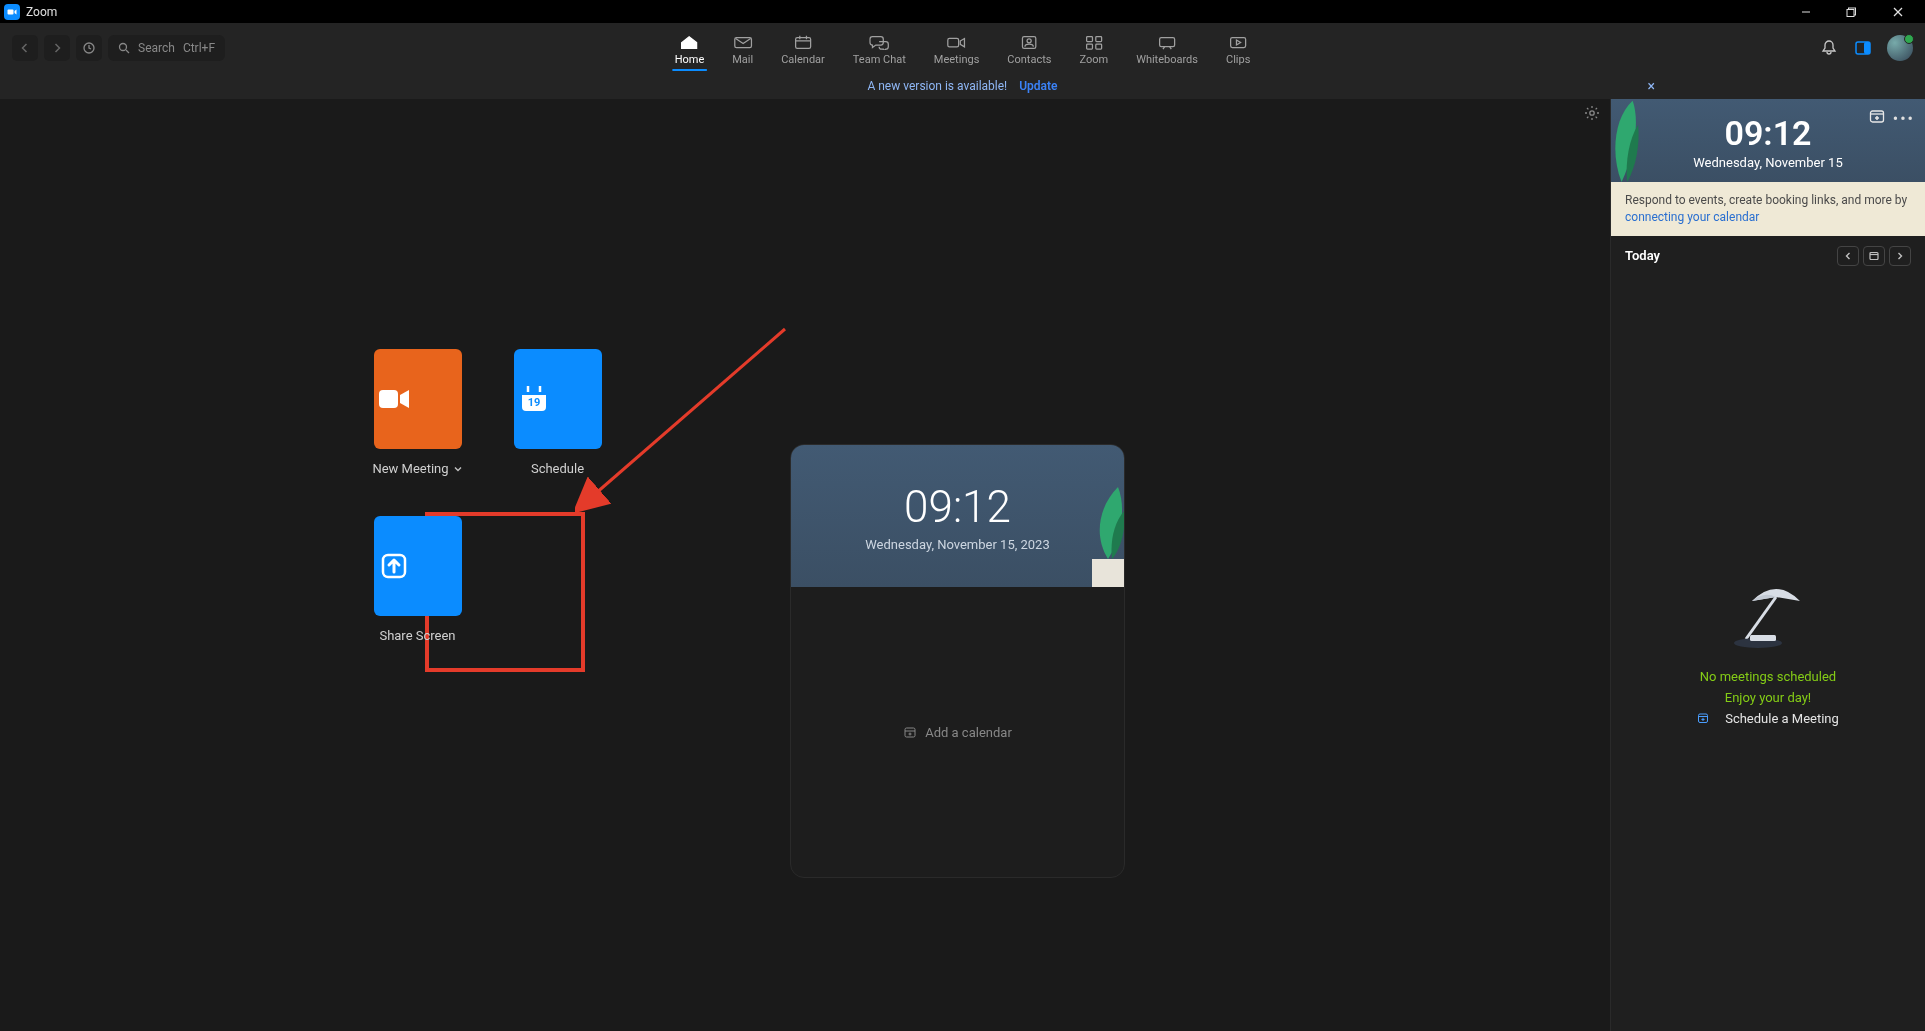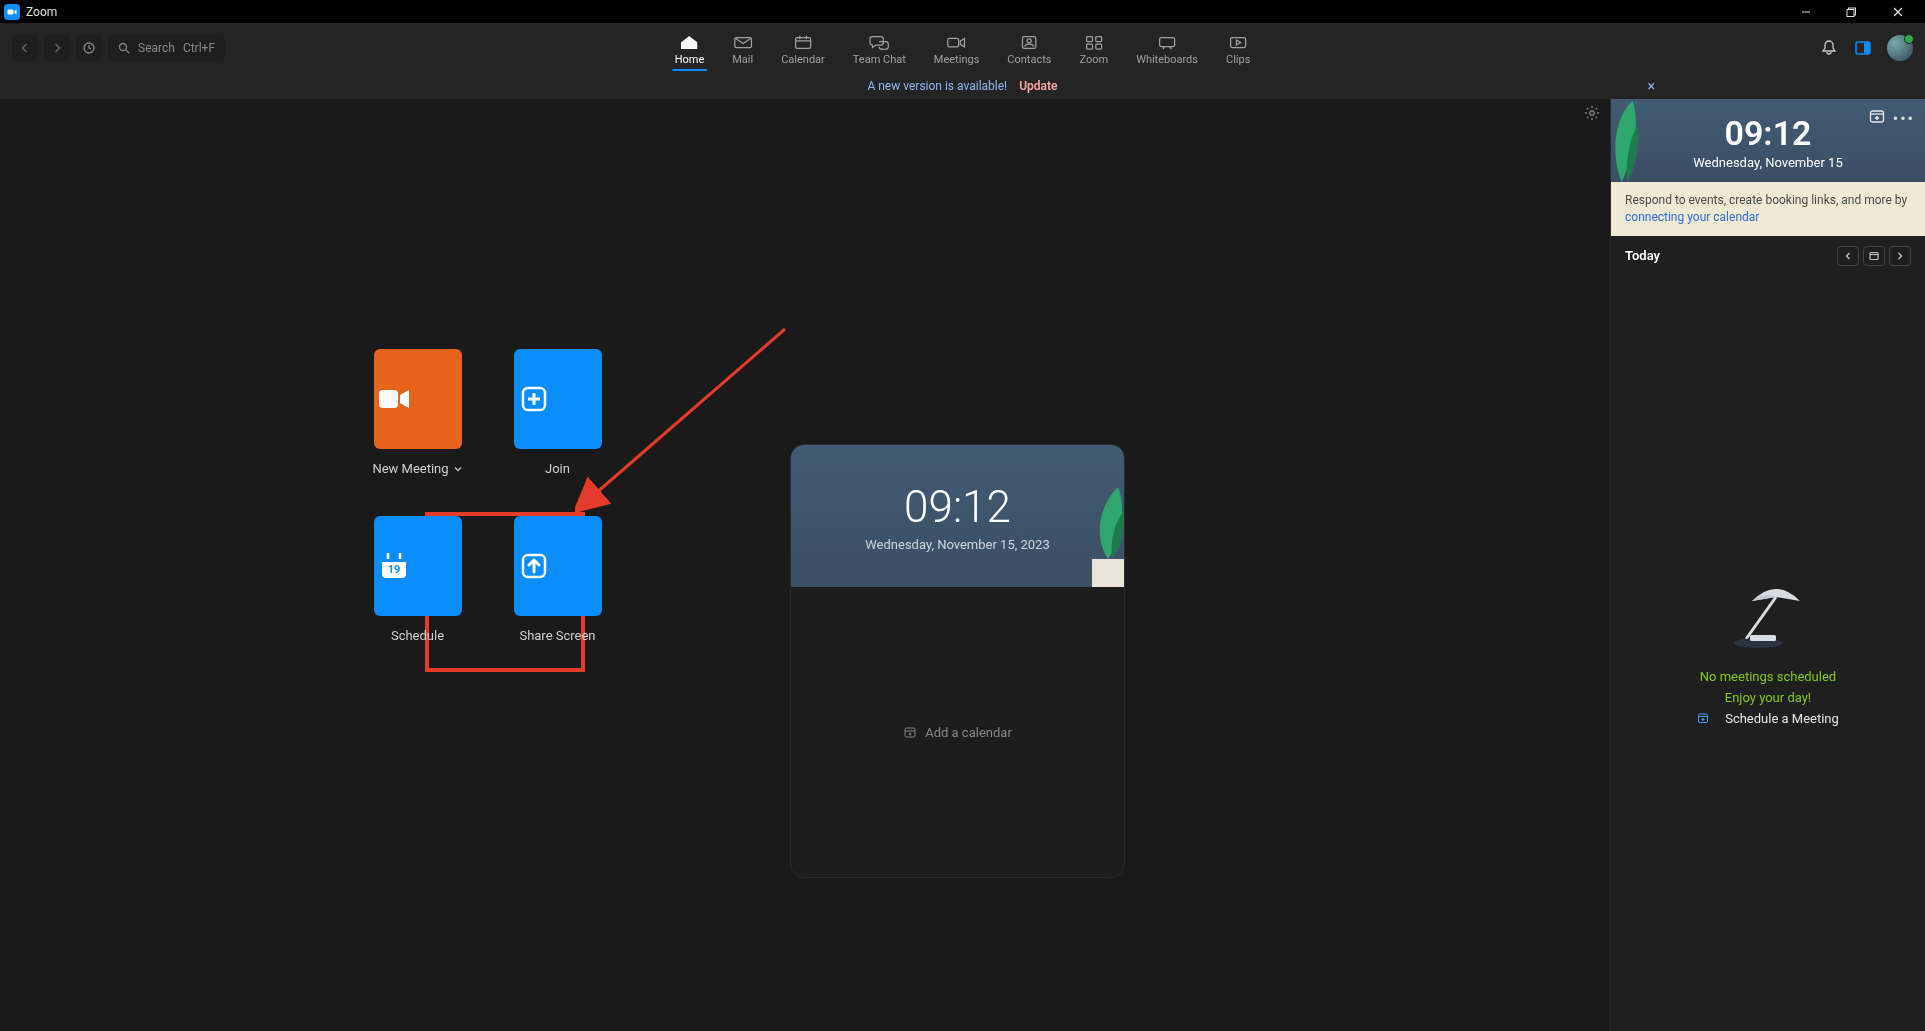--- a/index.html
+++ b/index.html
@@ -31,21 +31,21 @@
   .tab.active svg { stroke:#fff; fill:#fff; }
 
   .topbar-right { display:flex; align-items:center; gap:14px; }
   .topbar-icon { width:20px; height:20px; display:flex; align-items:center; justify-content:center; color:#c8c8c8; }
   .avatar { width:26px; height:26px; border-radius:50%; background: radial-gradient(circle at 30% 30%, #7aa, #345); position:relative; }
   .avatar::after { content:""; position:absolute; top:-1px; right:-1px; width:8px; height:8px; background:#2fa84f; border-radius:50%; border:1px solid #242424; }
 
   
   .banner { height: 26px; background: #242424; display:flex; align-items:center; justify-content:center; gap:12px; font-size:12px; color:#8fb7f5; position:relative; }
   .banner-close { position:absolute; right:270px; color:#8fb7f5; font-size:14px; cursor:pointer; }
-  .banner a { color:#fca5a5; text-decoration:none; font-weight:600; }
+  .banner a { color:#3b82f6; text-decoration:none; font-weight:600; }
 
   
   .main-wrap { display:flex; height: calc(100% - 99px); }
   .main-area { flex:1; position:relative; background:#1a1a1a; }
   .right-panel { width: 315px; background:#1f1f1f; border-left:1px solid #2a2a2a; display:flex; flex-direction:column; }
 
   
   .settings-gear { position:absolute; top:6px; right:10px; color:#888; }
 
   
@@ -291,32 +291,20 @@
             </svg>
         </div>
         <div class="action-label">
           <span>New Meeting</span>
           <svg class="chev-small" viewBox="0 0 10 10">
               <path d="M2 3.5 L5 6.5 L8 3.5" stroke="#c0c0c0" stroke-width="1.4" fill="none"></path>
             </svg>
         </div>
       </div>
 
-      <div class="action-item">
-        <div class="action-btn blue">
-          <svg viewBox="0 0 40 40">
-              <rect x="9" y="9" width="22" height="22" rx="5" fill="none" stroke="#fff" stroke-width="2.5"></rect>
-              <line x1="20" y1="14" x2="20" y2="26" stroke="#fff" stroke-width="3"></line>
-              <line x1="14" y1="20" x2="26" y2="20" stroke="#fff" stroke-width="3"></line>
-            </svg>
-        </div>
-        <div class="action-label">
-            <span>Join</span>
-          </div>
-      </div>
 
       <div class="action-item">
         <div class="action-btn blue">
           <svg viewBox="0 0 40 40">
             <rect x="8" y="10" width="24" height="22" rx="4" fill="#fff"></rect>
             <rect x="8" y="10" width="24" height="6" fill="#0b8cff"></rect>
             <line x1="14" y1="7" x2="14" y2="13" stroke="#fff" stroke-width="2.5"></line>
             <line x1="26" y1="7" x2="26" y2="13" stroke="#fff" stroke-width="2.5"></line>
             <text x="20" y="27" text-anchor="middle" font-size="11" font-weight="700" fill="#0b8cff">19</text>
           </svg>

